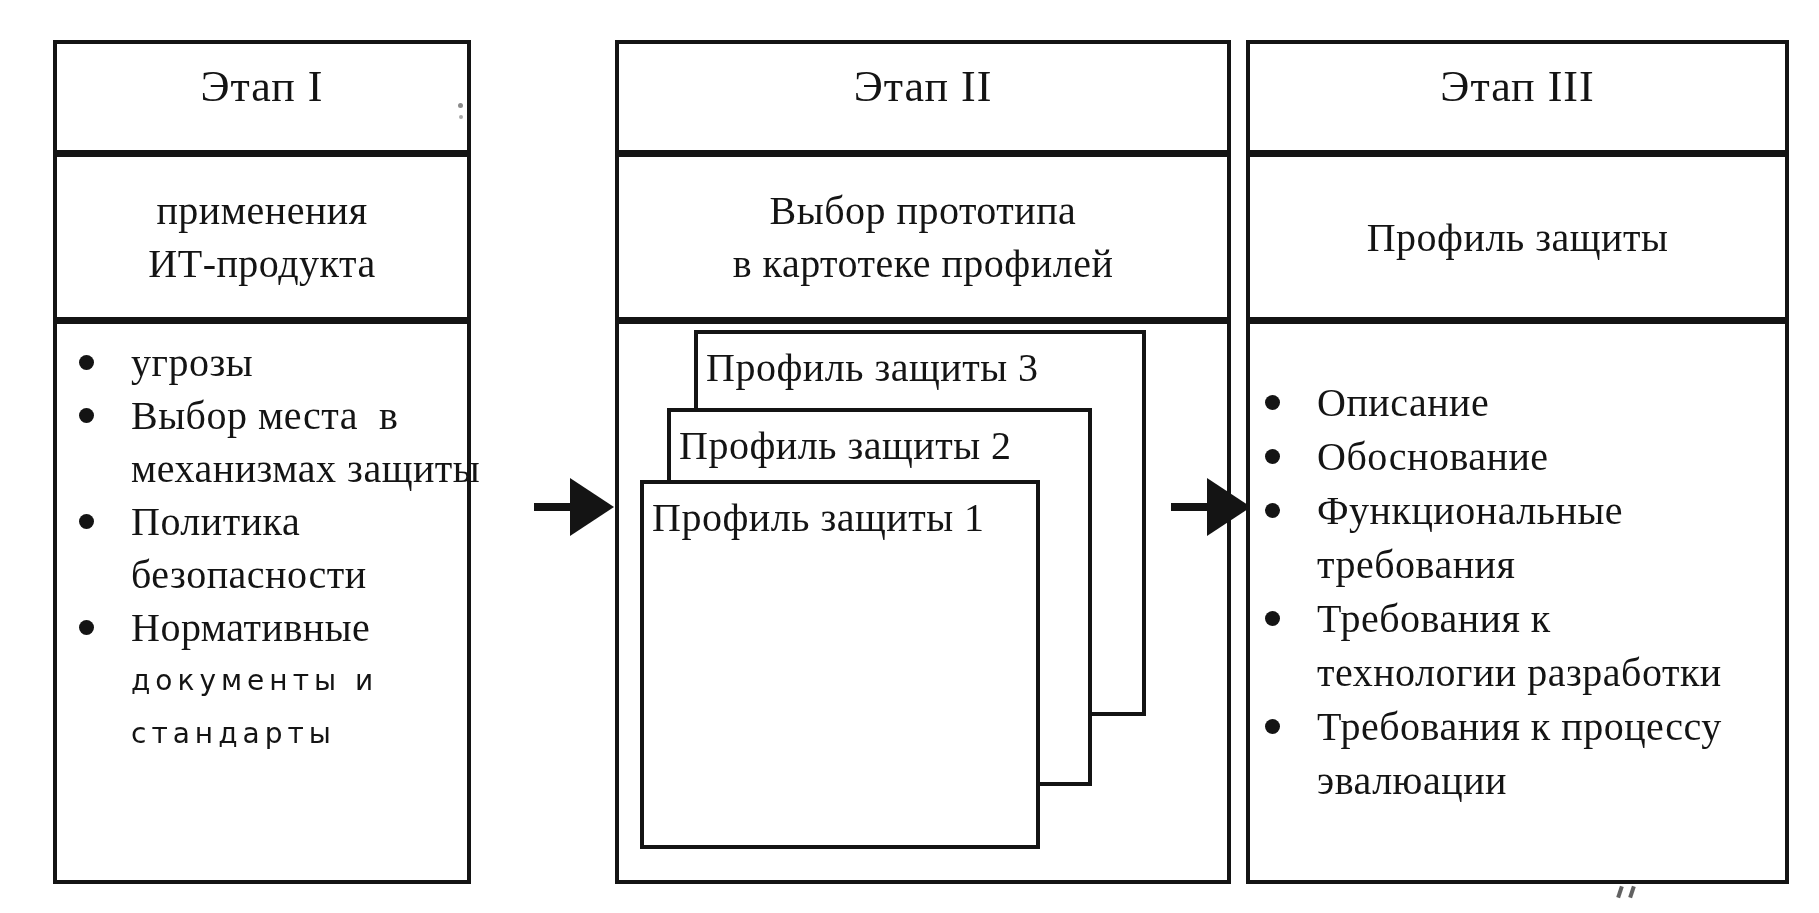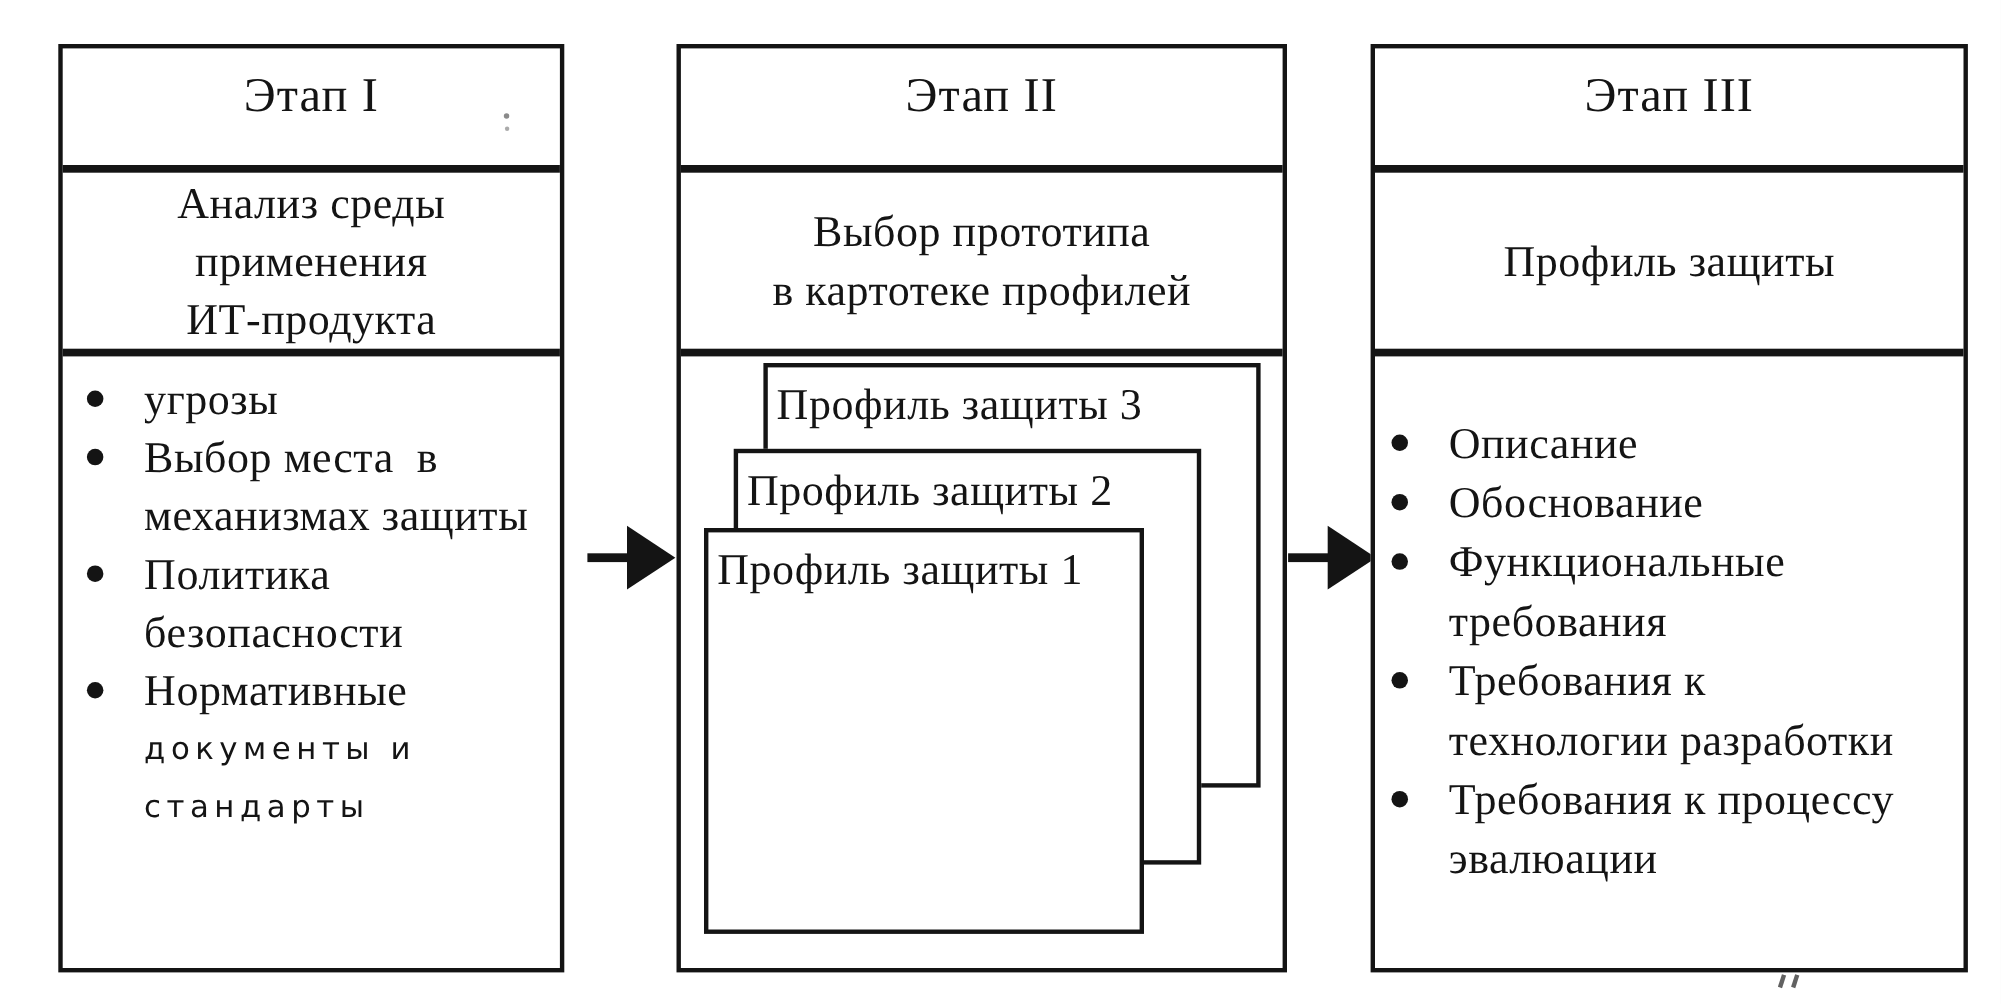--- a/index.html
+++ b/index.html
@@ -58,25 +58,24 @@
     border-left:44px solid #141414;
   }
   .speck{position:absolute;background:#2a2a2a;border-radius:50%;}
   .smudge{position:absolute;width:4px;height:12px;background:#3a3a3a;transform:rotate(18deg);opacity:.8;}
 </style>
 </head>
 <body>
 
 <div class="canvas">
 
-  <section class="stage" style="left:53px;width:460px;">
+  <section class="stage" style="left:53px;width:418px;">
     <div class="hdr">Этап I</div>
     <div class="rule"></div>
     <div class="sub">
-      <div class="line">Анализ среды</div>
       <div class="line">применения</div>
       <div class="line">ИТ-продукта</div>
     </div>
     <div class="rule"></div>
     <div class="body list">
       <div class="item">
         <span class="dot"></span>
         <div class="line">угрозы</div>
       </div>
       <div class="item">
@@ -96,21 +95,21 @@
         <div class="line alt">стандарты</div>
       </div>
     </div>
   </section>
 
   <div class="arrow" style="left:534px;top:478px;">
     <span class="shaft"></span>
     <span class="head"></span>
   </div>
 
-  <section class="stage" style="left:615px;width:555px;">
+  <section class="stage" style="left:615px;width:616px;">
     <div class="hdr">Этап II</div>
     <div class="rule"></div>
     <div class="sub" style="">
       <div class="line">Выбор прототипа</div>
       <div class="line">в картотеке профилей</div>
     </div>
     <div class="rule"></div>
     <div class="body">
       <div class="card" style="left:75px;top:6px;width:452px;height:386px;z-index:1;">
         <span>Профиль защиты 3</span>

